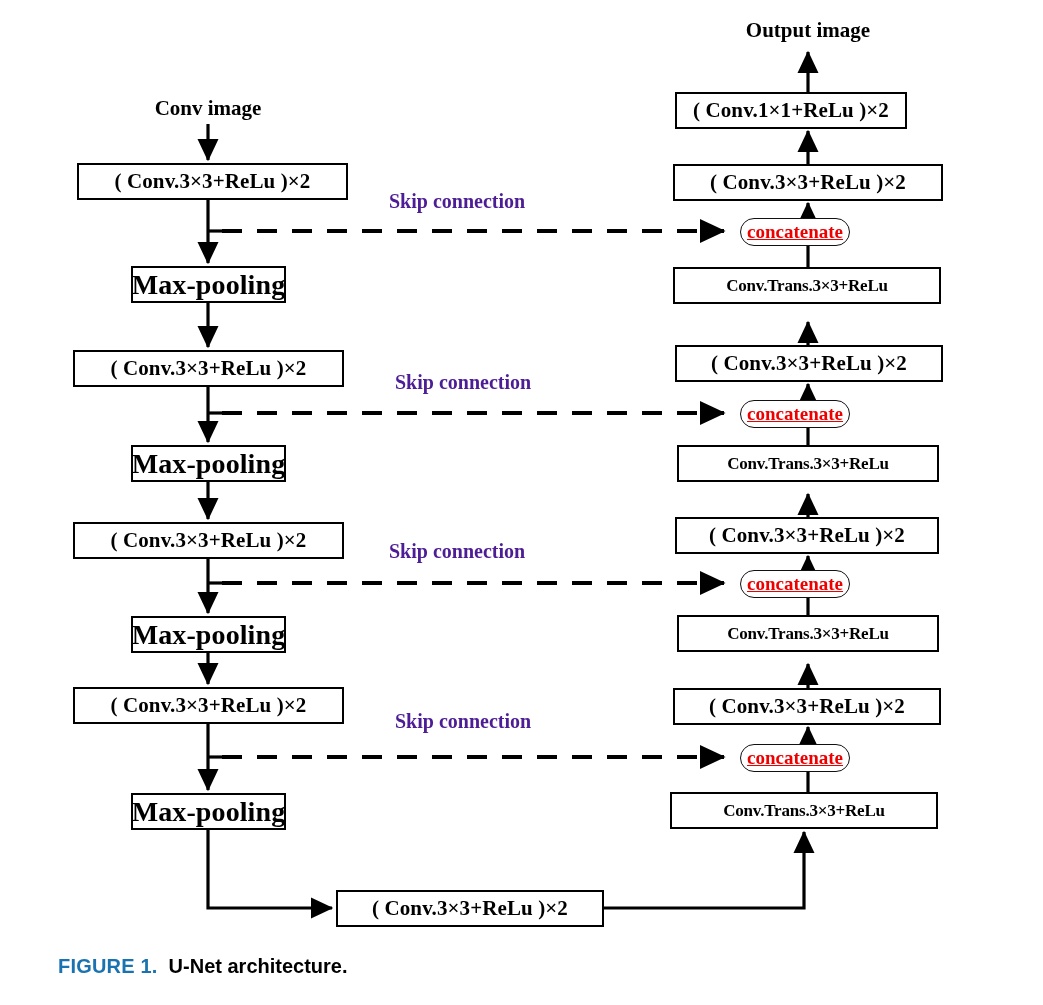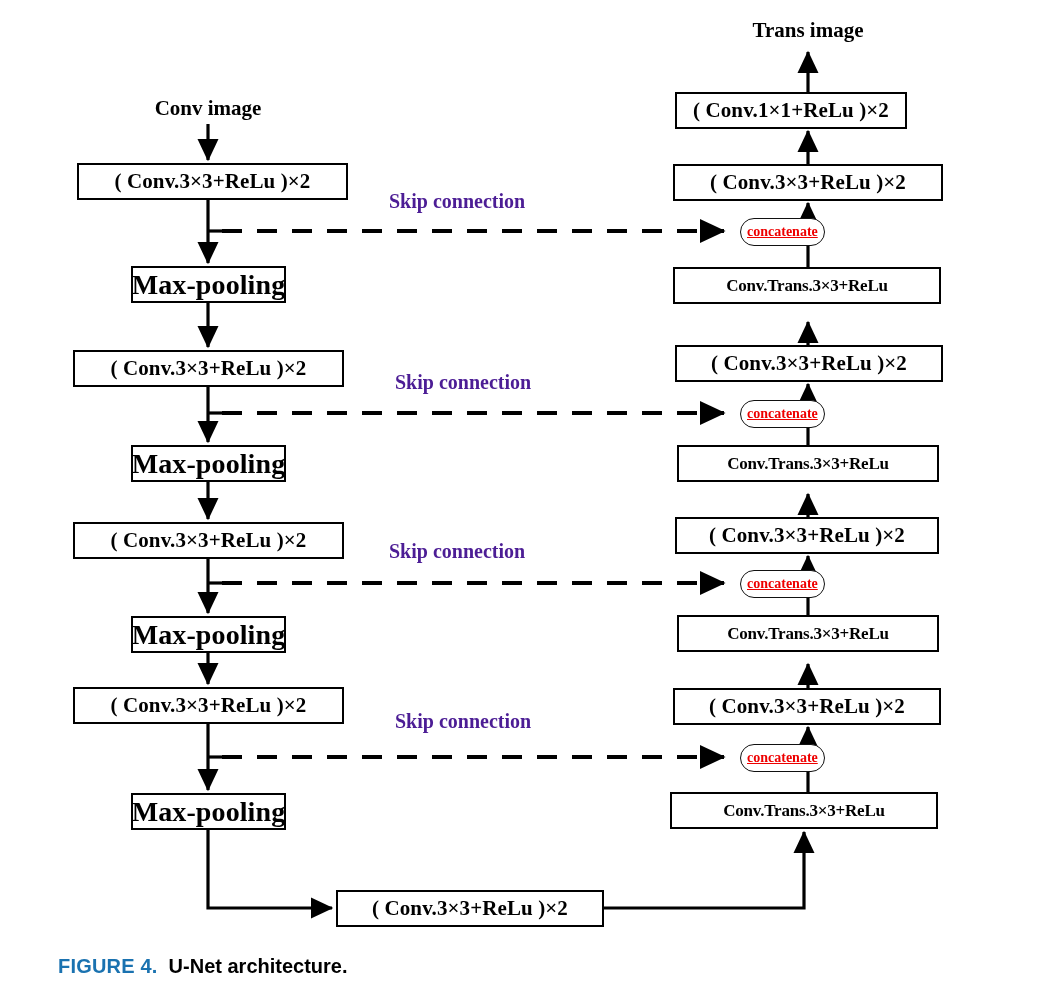--- a/index.html
+++ b/index.html
@@ -53,21 +53,21 @@
   }
   .concat{
     position:absolute;
     box-sizing:border-box;
     border:1.5px solid #111;
     border-radius:14px;
     background:#fff;
     display:flex;align-items:center;justify-content:center;
     font-family:"Liberation Serif",serif;
     font-weight:bold;
-    font-size:14px;
+    font-size:19px;
     color:#ee0000;
     white-space:nowrap;
     padding:0 6px;
     text-align:right;
   }
   .concat .ctext{
     color:#ee0000;
     text-decoration:underline;
     text-decoration-color:#ee0000;
     text-underline-offset:1px;
@@ -137,21 +137,21 @@
 
     <g stroke="#000" stroke-width="4" fill="none" stroke-dasharray="20,15" stroke-linecap="butt">
       <line x1="222" y1="231" x2="724" y2="231" marker-end="url(#ahs)"></line>
       <line x1="222" y1="413" x2="724" y2="413" marker-end="url(#ahs)"></line>
       <line x1="222" y1="583" x2="724" y2="583" marker-end="url(#ahs)"></line>
       <line x1="222" y1="757" x2="724" y2="757" marker-end="url(#ahs)"></line>
     </g>
   </svg>
 
   <div class="plain-label" style="left:132px;top:96px;width:152px;">Conv image</div>
-  <div class="plain-label" style="left:730px;top:18px;width:156px;">Trans image</div>
+  <div class="plain-label" style="left:730px;top:18px;width:156px;">Output image</div>
 
   <div class="skip-label" style="left:389px;top:190px;">Skip connection</div>
   <div class="skip-label" style="left:395px;top:371px;">Skip connection</div>
   <div class="skip-label" style="left:389px;top:540px;">Skip connection</div>
   <div class="skip-label" style="left:395px;top:710px;">Skip connection</div>
 
   <div class="node conv" style="left:77px;top:163px;width:271px;height:37px;">( Conv.3×3+ReLu )×2</div>
   <div class="node pool" style="left:131px;top:266px;width:155px;height:37px;">Max-pooling</div>
 
   <div class="node conv" style="left:73px;top:350px;width:271px;height:37px;">( Conv.3×3+ReLu )×2</div>
@@ -185,16 +185,16 @@
 
   <div class="node trans" style="left:673px;top:267px;width:268px;height:37px;">Conv.Trans.3×3+ReLu</div>
   <div class="concat" style="left:740px;top:218px;height:28px;">
     <span class="ctext" style="color: rgb(238, 0, 0); text-decoration-color: rgb(238, 0, 0);">concatenate</span>
   </div>
   <div class="node conv" style="left:673px;top:164px;width:270px;height:37px;">( Conv.3×3+ReLu )×2</div>
 
   <div class="node conv" style="left:675px;top:92px;width:232px;height:37px;">( Conv.1×1+ReLu )×2</div>
 
   <div class="caption">
-    <span class="fignum" style="color: rgb(26, 114, 176);">FIGURE 4.</span><span class="captext">U-Net architecture.</span>
+    <span class="fignum" style="color: rgb(26, 114, 176);">FIGURE 1.</span><span class="captext">U-Net architecture.</span>
   </div>
 
 </div>
 
 </body></html>

